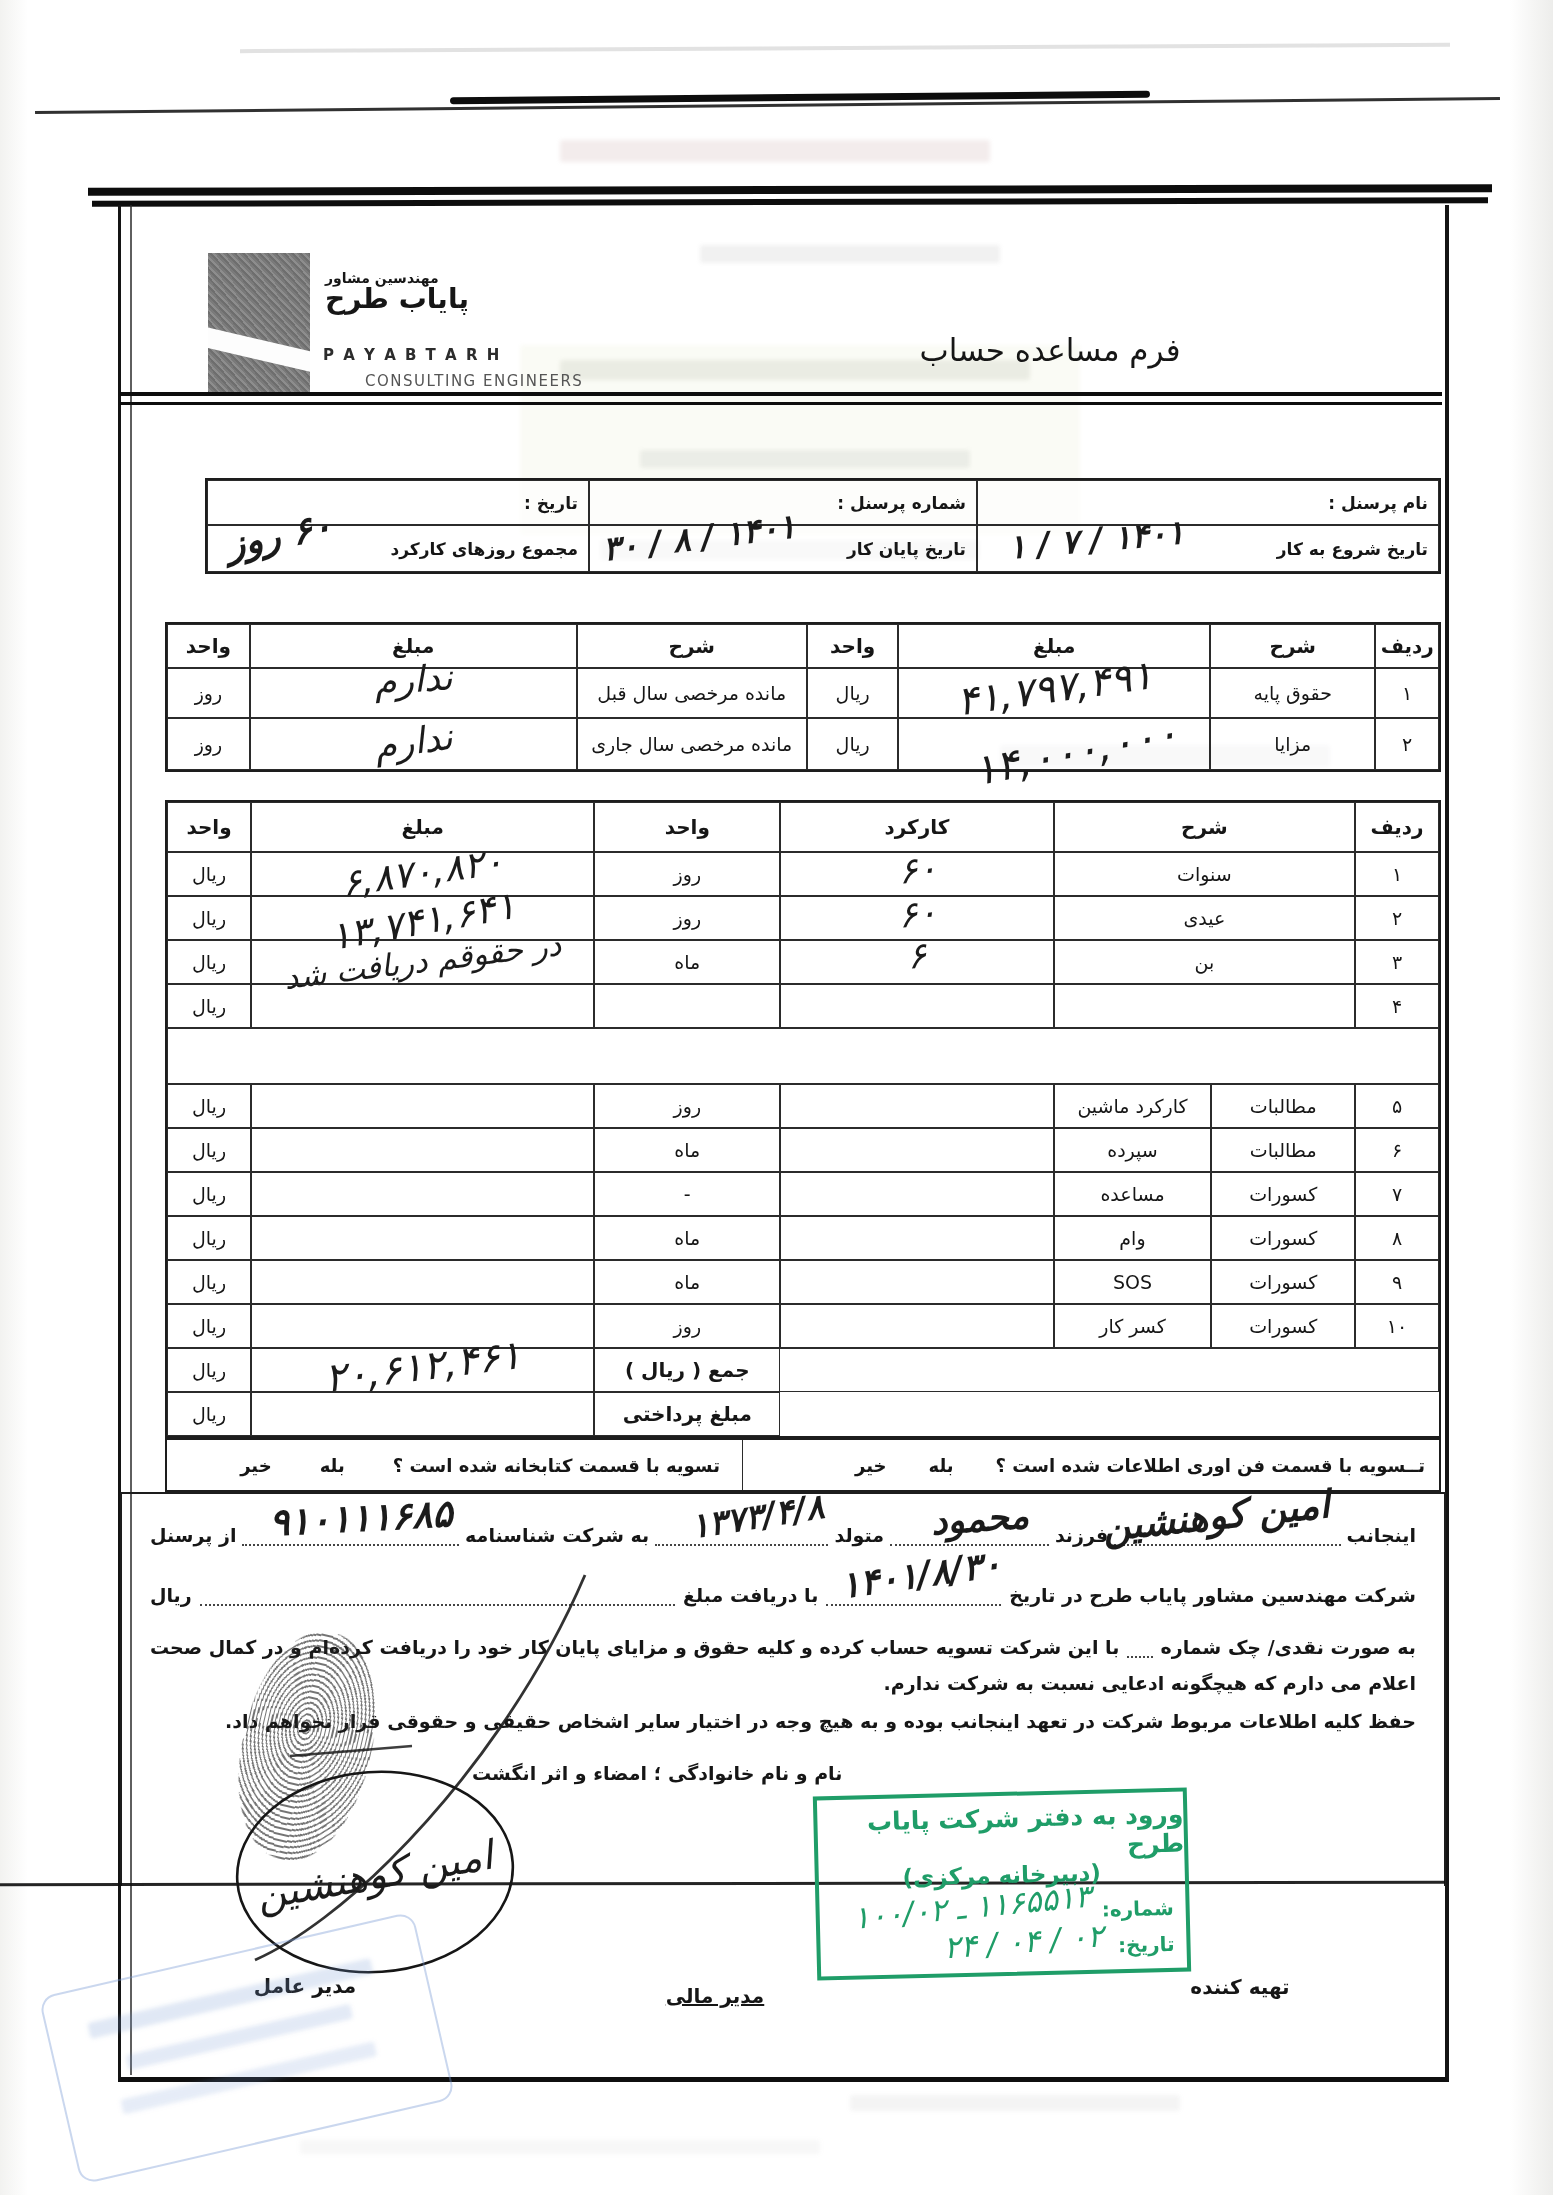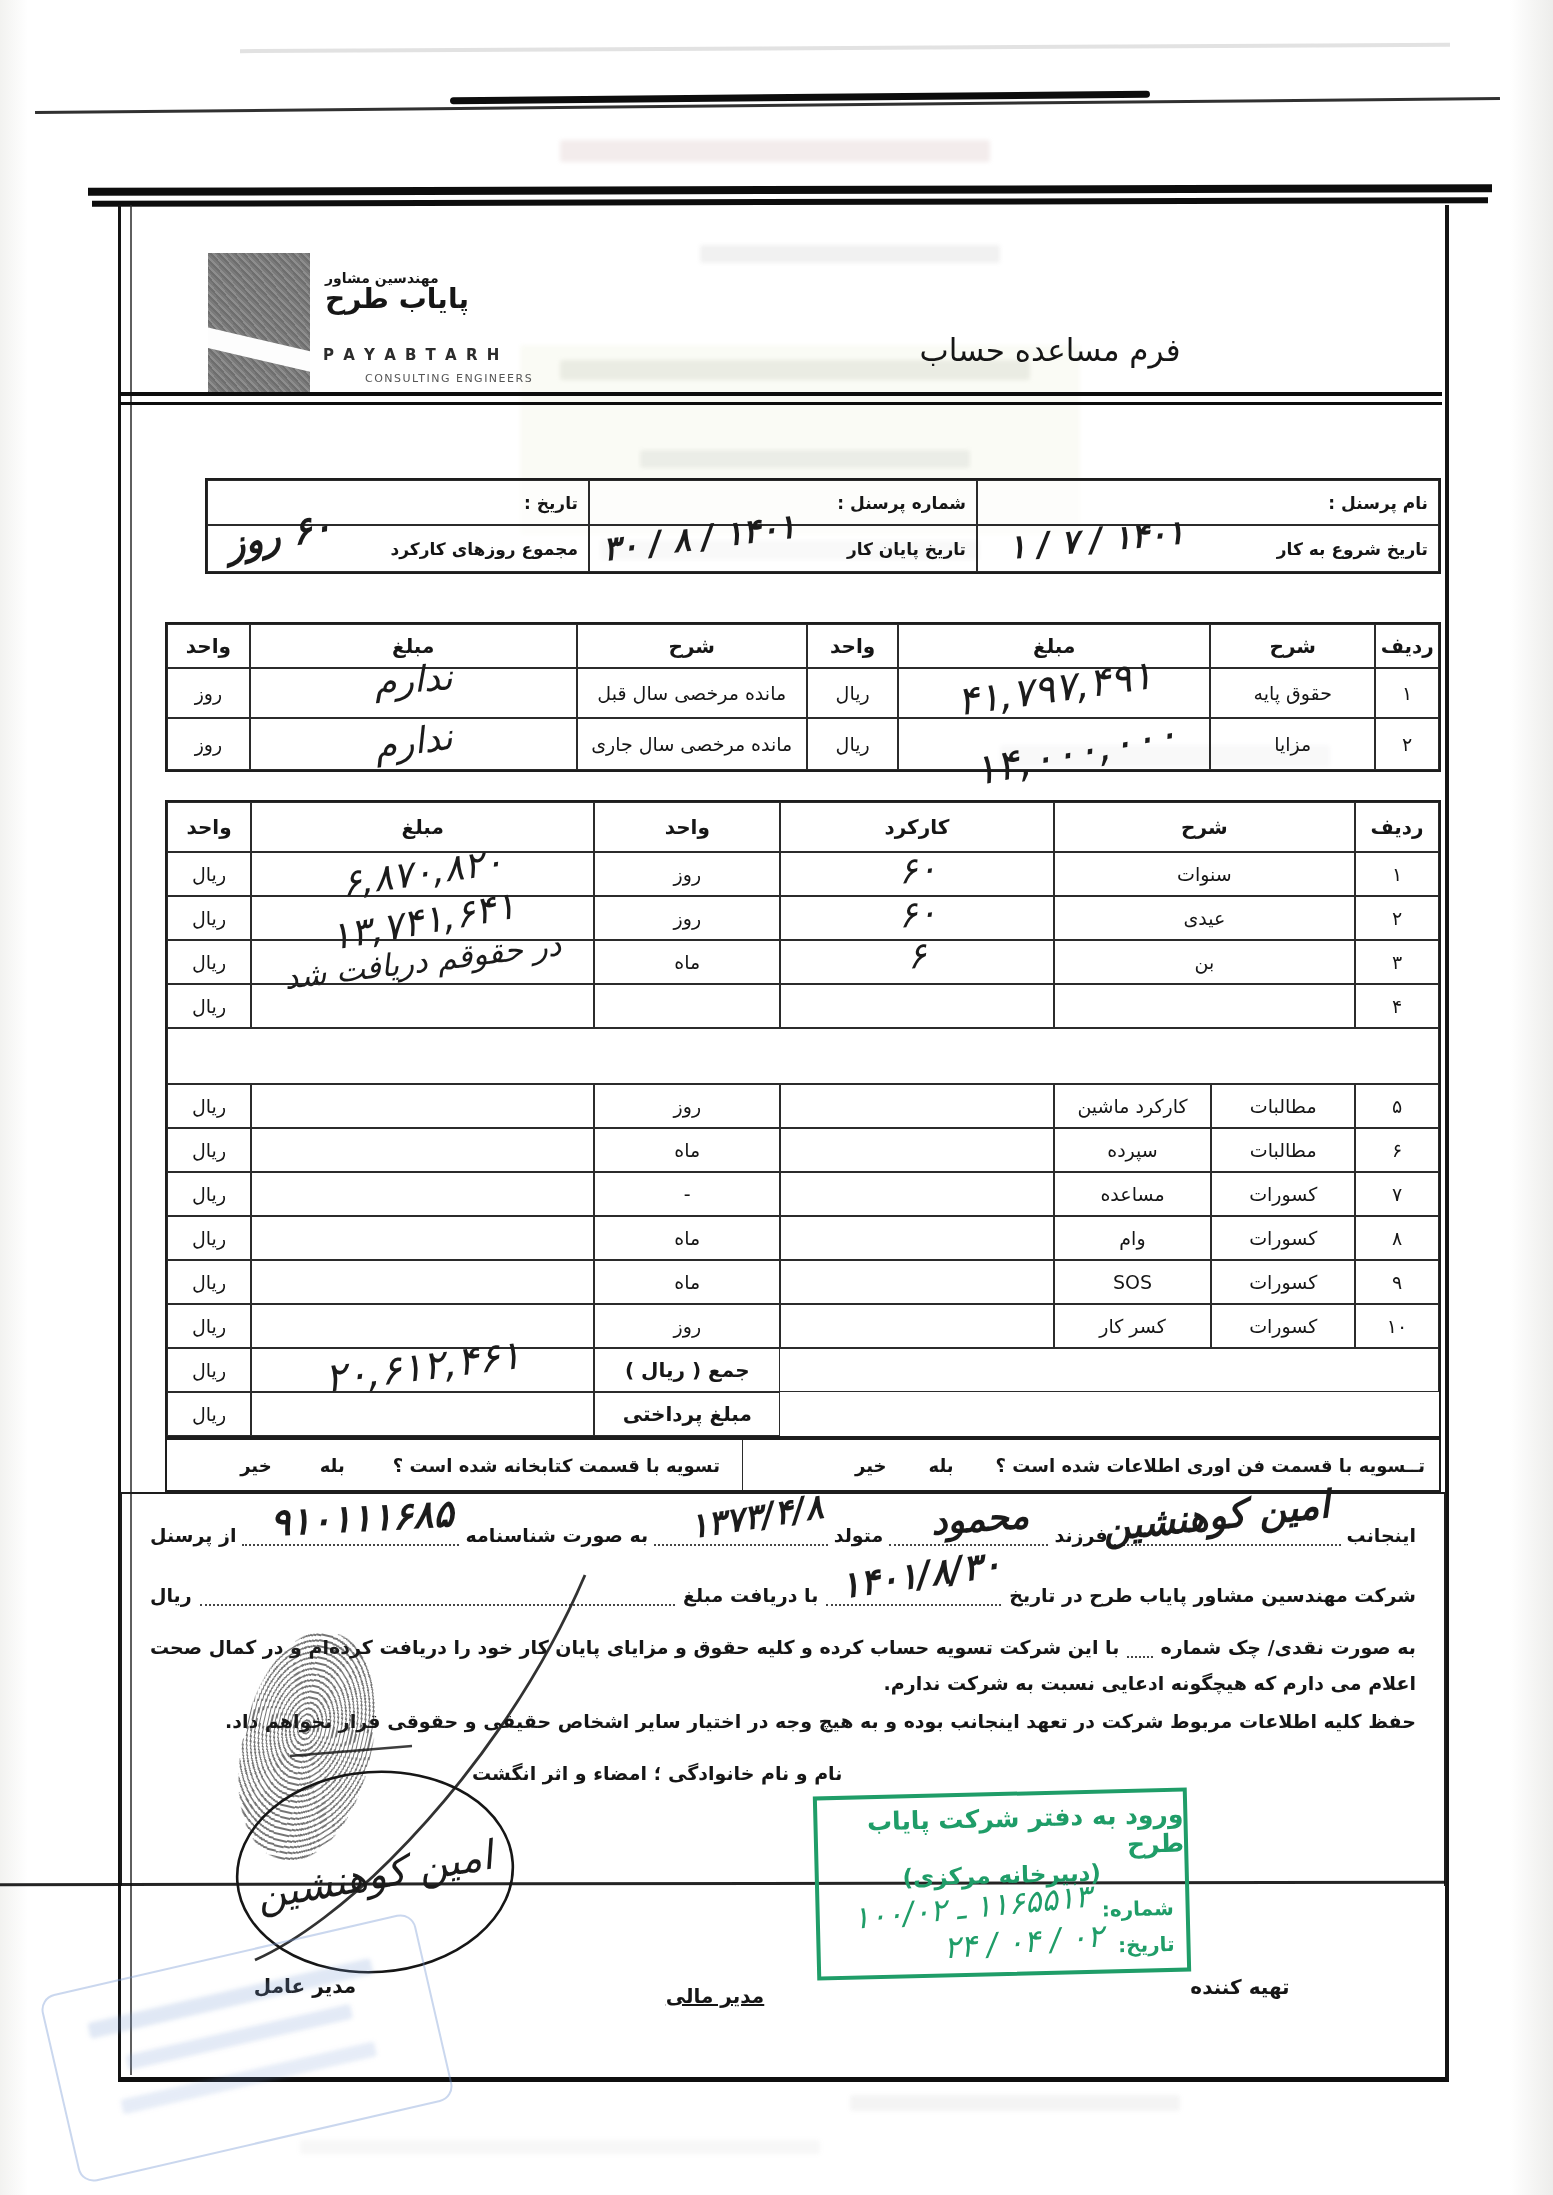--- a/index.html
+++ b/index.html
@@ -57,21 +57,21 @@
   <div class="frame"></div>
   <div class="abs" style="left:130px;top:205px;width:2px;height:1870px;background:#2a2a2a;opacity:.75;"></div>
 
   <div class="abs" style="left:205px;top:250px;width:360px;height:150px;">
     <div class="abs" style="left:3px;top:3px;width:102px;height:140px;overflow:hidden;background:repeating-linear-gradient(47deg,#6e6e6e 0 2px,#8d8d8d 2px 4px,#7a7a7a 4px 6px);">
       <div class="abs" style="left:-18px;top:88px;width:150px;height:20px;background:#fdfdfd;transform:rotate(13deg);"></div>
     </div>
     <div class="abs" style="left:120px;top:20px;width:200px;text-align:left;font-size:14px;font-weight:700;">مهندسین مشاور</div>
     <div class="abs" style="left:120px;top:32px;width:200px;text-align:left;font-size:28px;font-weight:700;">پایاب طرح</div>
     <div class="abs" style="left:118px;top:96px;width:230px;direction:ltr;font-size:15px;font-weight:700;letter-spacing:2px;color:#2c2c2c;">P A Y A B T A R H</div>
-    <div class="abs" style="left:160px;top:122px;width:230px;direction:ltr;font-size:11px;letter-spacing:1.5px;color:#555;">CONSULTING ENGINEERS</div>
+    <div class="abs" style="left:160px;top:122px;width:230px;direction:ltr;font-size:15px;letter-spacing:1.5px;color:#555;">CONSULTING ENGINEERS</div>
   </div>
 
   <div class="abs" style="left:870px;top:332px;width:360px;text-align:center;font-size:31px;">فرم مساعده حساب</div>
 
   <div class="streak" style="left:120px;top:392px;width:1322px;height:4px;"></div>
   <div class="streak" style="left:120px;top:402px;width:1322px;height:3px;"></div>
 
   <div class="grid" style="left:205px;top:478px;width:1232px;grid-template-columns:37.5% 31.5% 31%;grid-template-rows:45px 47px;">
     <div class="c lab">نام پرسنل :</div>
     <div class="c lab">شماره پرسنل :</div>
@@ -255,21 +255,21 @@
         <span class="hand" style="font-size:38px;transform:rotate(-6deg);right:10px;top:-28px;">امین کوهنشین</span>
       </span>
       <span>فرزند</span>
       <span class="slot" style="width:165px;margin:0 6px;">
         <span class="hand" style="font-size:36px;transform:rotate(-4deg);right:20px;top:-24px;">محمود</span>
       </span>
       <span>متولد</span>
       <span class="slot" style="width:180px;margin:0 6px;">
         <span class="hand" style="font-size:34px;transform:rotate(-9deg);right:4px;top:-26px;">۱۳۷۳/۴/۸</span>
       </span>
-      <span>به صورت شناسنامه</span>
+      <span>به شرکت شناسنامه</span>
       <span class="slot" style="width:225px;margin:0 6px;">
         <span class="hand" style="font-size:38px;transform:rotate(-3deg);right:6px;top:-26px;letter-spacing:2px;">۹۱۰۱۱۱۶۸۵</span>
       </span>
       <span>از پرسنل</span>
     </div>
     <div class="decl-line" style="top:88px;">
       <span>شرکت مهندسین مشاور پایاب طرح در تاریخ</span>
       <span class="slot" style="width:175px;margin:0 8px;">
         <span class="hand" style="font-size:36px;transform:rotate(-8deg);right:0;top:-28px;">۱۴۰۱/۸/۳۰</span>
       </span>

